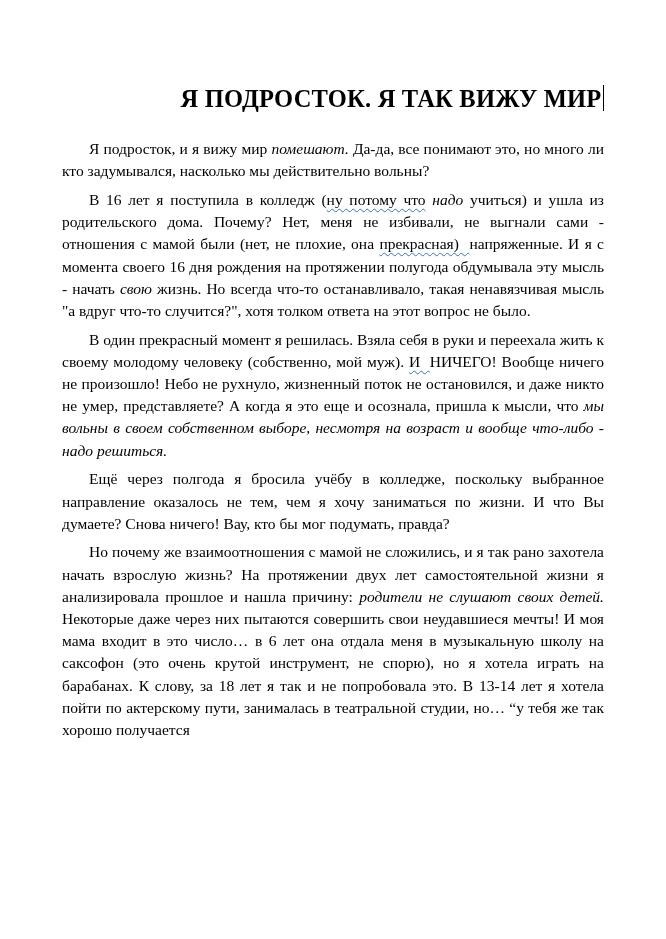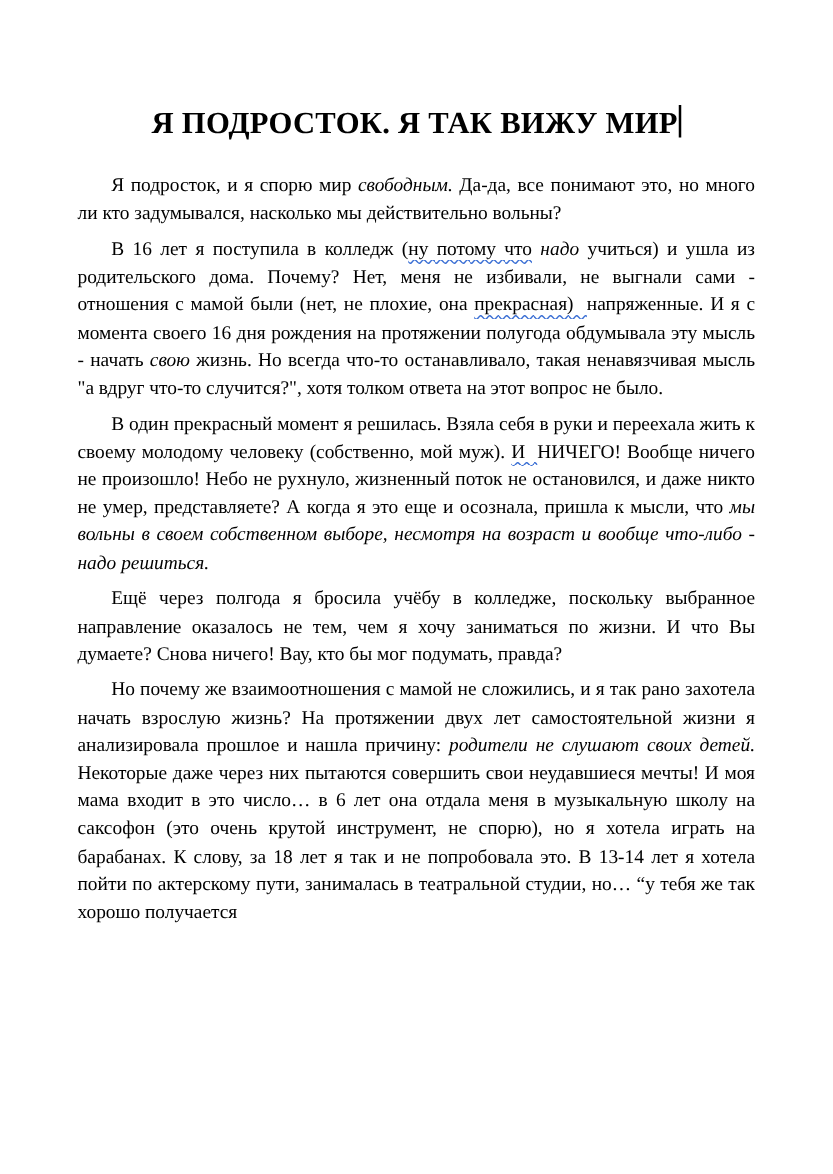--- a/index.html
+++ b/index.html
@@ -16,21 +16,21 @@
     color: var(--ink, #000000);
     padding: 84px 62px 0 62px;
     overflow: hidden;
     font-family: "Liberation Serif", "DejaVu Serif", serif;
   }
   .doc-title {
     margin: 0 0 24px 0;
     font-size: 24.5px;
     line-height: 30px;
     font-weight: bold;
-    text-align: center;
+    text-align: right;
     white-space: nowrap;
     letter-spacing: 0.2px;
   }
   .caret {
     display: inline-block;
     width: 1.5px;
     height: 26px;
     background: var(--ink, #000000);
     vertical-align: -4px;
     margin-left: 1px;
@@ -50,19 +50,19 @@
     text-decoration-thickness: 1px;
     text-underline-offset: 3px;
   }
 </style>
 </head>
 <body>
 
 <div class="page">
   <h1 class="doc-title"><span>Я ПОДРОСТОК. Я ТАК ВИЖУ МИР</span><span class="caret"></span></h1>
   <div class="doc-body">
-      <p class="para"><span>Я подросток, и я спорю мир </span><span class="run-italic">свободным.</span><span> Да-да, все понимают это, но много ли кто задумывался, насколько мы действительно вольны?</span></p>
+      <p class="para"><span>Я подросток, и я вижу мир </span><span class="run-italic">помешают.</span><span> Да-да, все понимают это, но много ли кто задумывался, насколько мы действительно вольны?</span></p>
       <p class="para"><span>В 16 лет я поступила в колледж (</span><span class="run-spellcheck">ну потому что</span><span> </span><span class="run-italic">надо</span><span> учиться) и ушла из родительского дома. Почему? Нет, меня не избивали, не выгнали сами - отношения с мамой были (нет, не плохие, она </span><span class="run-spellcheck">прекрасная)&nbsp;&nbsp;</span><span>напряженные. И я с момента своего 16 дня рождения на протяжении полугода обдумывала эту мысль - начать </span><span class="run-italic">свою</span><span> жизнь. Но всегда что-то останавливало, такая ненавязчивая мысль "а вдруг что-то случится?", хотя толком ответа на этот вопрос не было.</span></p>
       <p class="para"><span>В один прекрасный момент я решилась. Взяла себя в руки и переехала жить к своему молодому человеку (собственно, мой муж). </span><span class="run-spellcheck">И&nbsp;&nbsp;</span><span>НИЧЕГО! Вообще ничего не произошло! Небо не рухнуло, жизненный поток не остановился, и даже никто не умер, представляете? А когда я это еще и осознала, пришла к мысли, что </span><span class="run-italic">мы вольны в своем собственном выборе, несмотря на возраст и вообще что-либо - надо решиться.</span></p>
       <p class="para"><span>Ещё через полгода я бросила учёбу в колледже, поскольку выбранное направление оказалось не тем, чем я хочу заниматься по жизни. И что Вы думаете? Снова ничего! Вау, кто бы мог подумать, правда?</span></p>
       <p class="para"><span>Но почему же взаимоотношения с мамой не сложились, и я так рано захотела начать взрослую жизнь? На протяжении двух лет самостоятельной жизни я анализировала прошлое и нашла причину: </span><span class="run-italic">родители не слушают своих детей.</span><span> Некоторые даже через них пытаются совершить свои неудавшиеся мечты! И моя мама входит в это число… в 6 лет она отдала меня в музыкальную школу на саксофон (это очень крутой инструмент, не спорю), но я хотела играть на барабанах. К слову, за 18 лет я так и не попробовала это. В 13-14 лет я хотела пойти по актерскому пути, занималась в театральной студии, но… “у тебя же так хорошо получается</span></p>
     </div>
 </div>
 
 </body></html>

